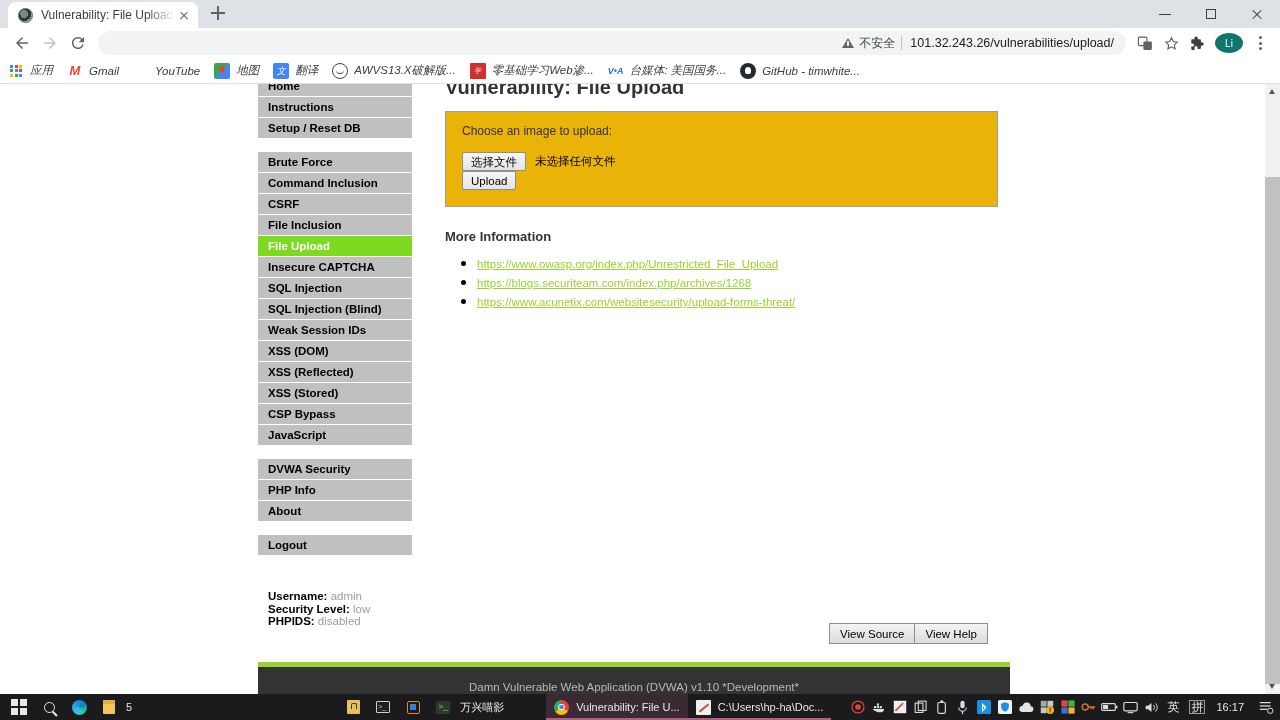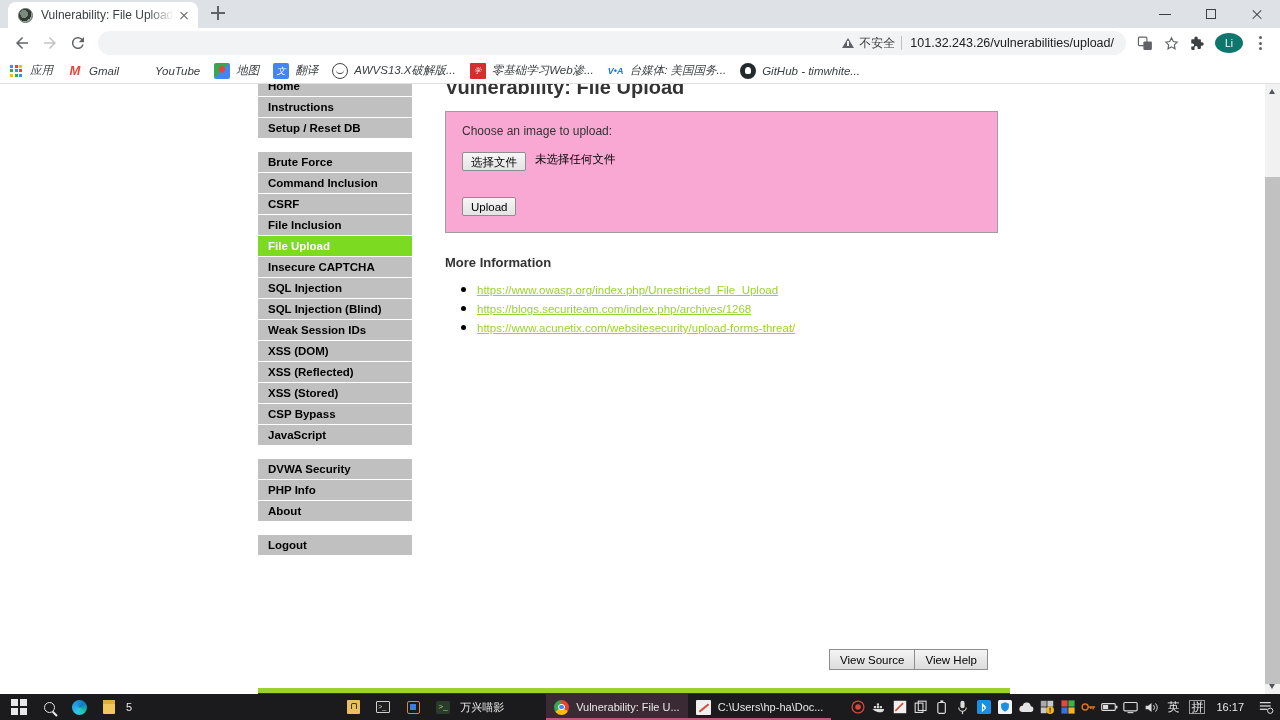--- a/index.html
+++ b/index.html
@@ -134,24 +134,24 @@
   }
   .nav-item.active { background: #7cdb20; color: #ffffff; }
   .nav-gap { height: 13px; }
 
   .userinfo { font-size: 11.5px; color: #9d9d9d; line-height: 12.5px; padding: 8px 0 0 10px; }
   .userinfo b { color: #000; }
 
   .content { flex: 1 1 auto; padding: 0 12px 0 32px; }
   .page-h1 { font-size: 20px; color: #333; margin: 0 0 12px 0; font-weight: bold; }
   .vuln-box {
-    border: 1px solid #9e9e9e; background: #f9a8d4; padding: 12px 16px 16px 16px; margin-bottom: 22px;
+    border: 1px solid #9e9e9e; background: #eab308; padding: 12px 16px 16px 16px; margin-bottom: 22px;
   }
   .vuln-label { font-size: 12px; color: #333; margin-bottom: 14px; }
-  .file-row { display: flex; align-items: flex-start; margin-bottom: 26px; }
+  .file-row { display: flex; align-items: center; margin-bottom: 0; }
   .btn-native {
     background: linear-gradient(#f6f6f6,#e4e4e4); border: 1px solid #8d8d8d; border-radius: 2px;
     font-size: 11.5px; color: #000; padding: 2px 8px; height: 19px; line-height: 14px;
   }
   .file-status { font-size: 11.5px; color: #000; margin-left: 9px; }
   .page-h2 { font-size: 13px; color: #333; margin: 0 0 10px 0; font-weight: bold; }
   ul.links { margin: 0; padding-left: 32px; }
   ul.links li { margin-bottom: 1px; }
   ul.links a { color: #9bd22d; font-size: 11.5px; text-decoration: underline; }
 
@@ -377,20 +377,34 @@
               <div class="nav-item">DVWA Security</div>
               <div class="nav-item">PHP Info</div>
               <div class="nav-item">About</div>
             </div>
             <div class="nav-gap"></div>
             <div class="nav-group">
               <div class="nav-item">Logout</div>
             </div>
 
             <div style="height:26px"></div>
+            <div class="userinfo">
+              <div>
+                <b>Username:</b>
+                <span>admin</span>
+              </div>
+              <div>
+                <b>Security Level:</b>
+                <span>low</span>
+              </div>
+              <div>
+                <b>PHPIDS:</b>
+                <span>disabled</span>
+              </div>
+            </div>
           </div>
 
           <div class="content">
             <h1 class="page-h1">Vulnerability: File Upload</h1>
 
             <div class="vuln-box">
               <div class="vuln-label">Choose an image to upload:</div>
               <div class="file-row">
                 <button class="btn-native">选择文件</button>
                 <span class="file-status">未选择任何文件</span>

